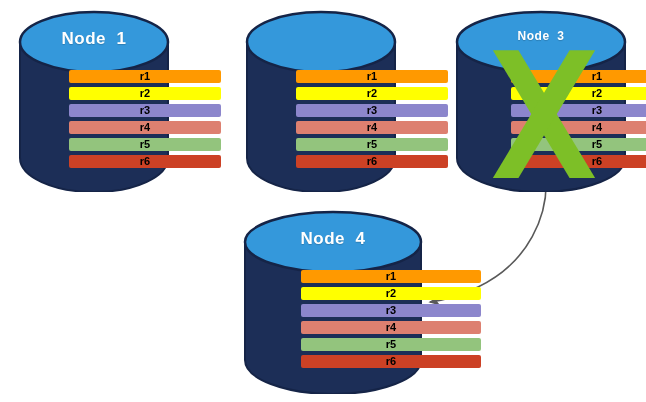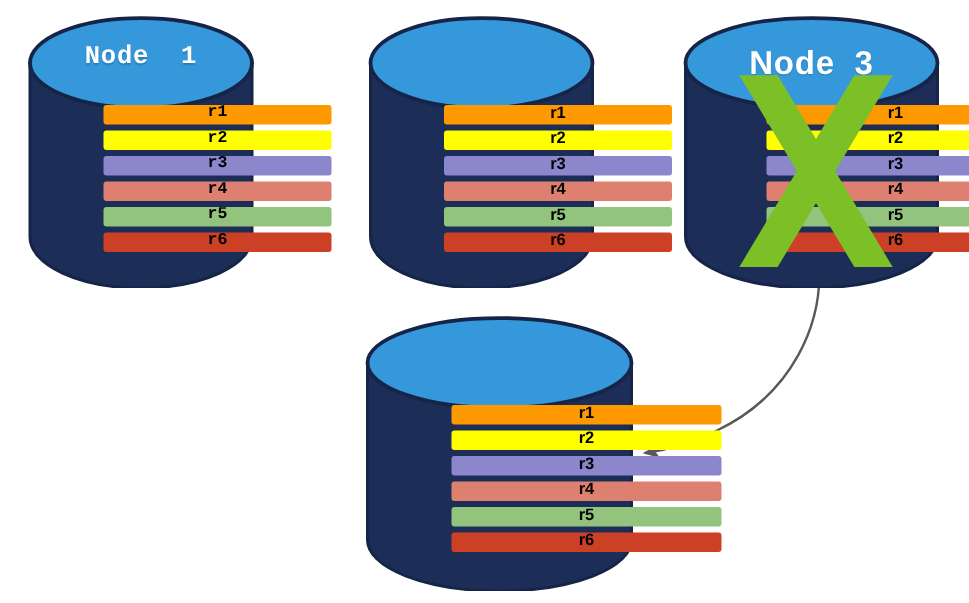--- a/index.html
+++ b/index.html
@@ -89,21 +89,21 @@
 
   <svg class="arrow-layer" viewBox="0 0 646 402" width="646" height="402">
     <defs>
       <marker id="arrowhead" markerWidth="7" markerHeight="7" refX="6" refY="3.3" orient="auto" markerUnits="strokeWidth">
         <path d="M0,0.4 L7,3.3 L0,6.2 L1.6,3.3 Z" fill="#595959"></path>
       </marker>
     </defs>
     <path d="M 546,178 C 548,214 530,262 478,287 C 462,295 446,300 430,302" fill="none" stroke="#595959" stroke-width="1.6" marker-end="url(#arrowhead)"></path>
   </svg>
 
-  <div class="node" style="left:18px; top:8px; width:152px; height:184px;font-family:Liberation Mono, monospace;">
+  <div class="node" style="left:18px; top:8px; width:152px; height:184px;">
     <svg class="cyl-body" viewBox="0 0 152 184" preserveAspectRatio="none">
       <path d="M2,34 L2,150 A74,34 0 0 0 150,150 L150,34 Z" fill="#1C2E57" stroke="#152447" stroke-width="2"></path>
       <ellipse cx="76" cy="34" rx="74" ry="30" fill="#3498DB" stroke="#152447" stroke-width="2.5"></ellipse>
     </svg>
     <div class="node-title" style="top:21px; font-size:17px;">Node  1</div>
     <div class="rows" style="top:62px; padding:0 35px; gap:4px;">
       <div class="row" style="height:13px; background:#FF9900;">
         <span class="row-label" style="font-size:11px;">r1</span>
       </div>
       <div class="row" style="height:13px; background:#FFFF00;">
@@ -149,21 +149,21 @@
         <span class="row-label" style="font-size:11px;">r6</span>
       </div>
     </div>
   </div>
 
   <div class="node" style="left:455px; top:8px; width:172px; height:184px;">
     <svg class="cyl-body" viewBox="0 0 172 184" preserveAspectRatio="none">
       <path d="M2,34 L2,150 A84,34 0 0 0 170,150 L170,34 Z" fill="#1C2E57" stroke="#152447" stroke-width="2"></path>
       <ellipse cx="86" cy="34" rx="84" ry="30" fill="#3498DB" stroke="#152447" stroke-width="2.5"></ellipse>
     </svg>
-    <div class="node-title" style="top:21px; font-size:22px;">Node  3</div>
+    <div class="node-title" style="top:21px; font-size:12px;">Node  3</div>
     <div class="rows" style="top:62px; padding:0 40px; gap:4px;">
       <div class="row" style="height:13px; background:#FF9900;">
         <span class="row-label" style="font-size:11px;">r1</span>
       </div>
       <div class="row" style="height:13px; background:#FFFF00;">
         <span class="row-label" style="font-size:11px;">r2</span>
       </div>
       <div class="row" style="height:13px; background:#8C86CC;">
         <span class="row-label" style="font-size:11px;">r3</span>
       </div>
@@ -182,20 +182,21 @@
       <path d="M8,2 L34,2 L112,132 L86,132 Z" fill="#7DBF27"></path>
       <path d="M86,2 L112,2 L34,132 L8,132 Z" fill="#7DBF27"></path>
     </svg>
   </div>
 
   <div class="node" style="left:243px; top:208px; width:180px; height:186px;">
     <svg class="cyl-body" viewBox="0 0 180 186" preserveAspectRatio="none">
       <path d="M2,34 L2,152 A88,34 0 0 0 178,152 L178,34 Z" fill="#1C2E57" stroke="#152447" stroke-width="2"></path>
       <ellipse cx="90" cy="34" rx="88" ry="30" fill="#3498DB" stroke="#152447" stroke-width="2.5"></ellipse>
     </svg>
+    <div class="node-title" style="top:21px; font-size:17px;">Node  4</div>
     <div class="rows" style="top:62px; padding:0 42px; gap:4px;">
       <div class="row" style="height:13px; background:#FF9900;">
         <span class="row-label" style="font-size:11px;">r1</span>
       </div>
       <div class="row" style="height:13px; background:#FFFF00;">
         <span class="row-label" style="font-size:11px;">r2</span>
       </div>
       <div class="row" style="height:13px; background:#8C86CC;">
         <span class="row-label" style="font-size:11px;">r3</span>
       </div>

